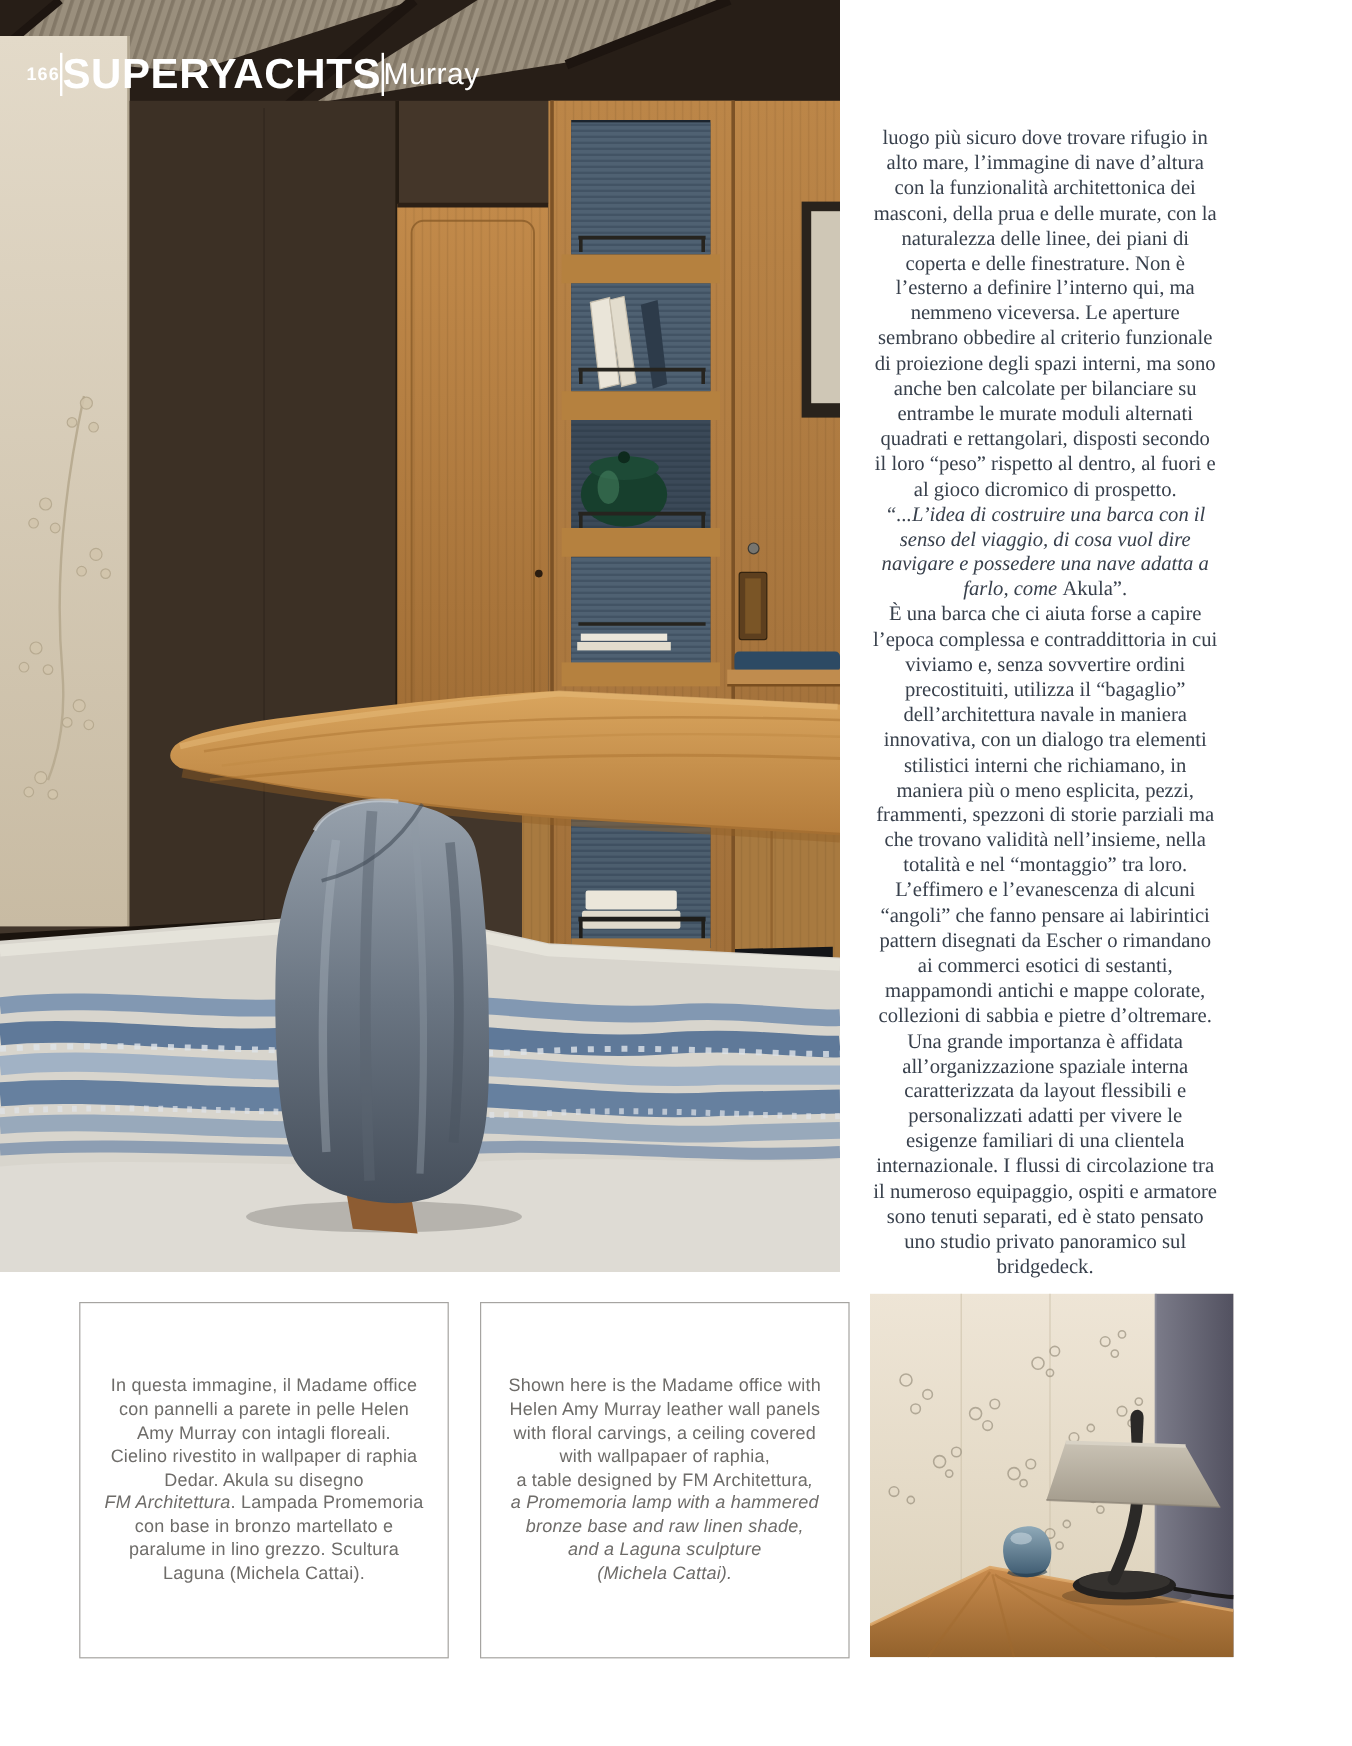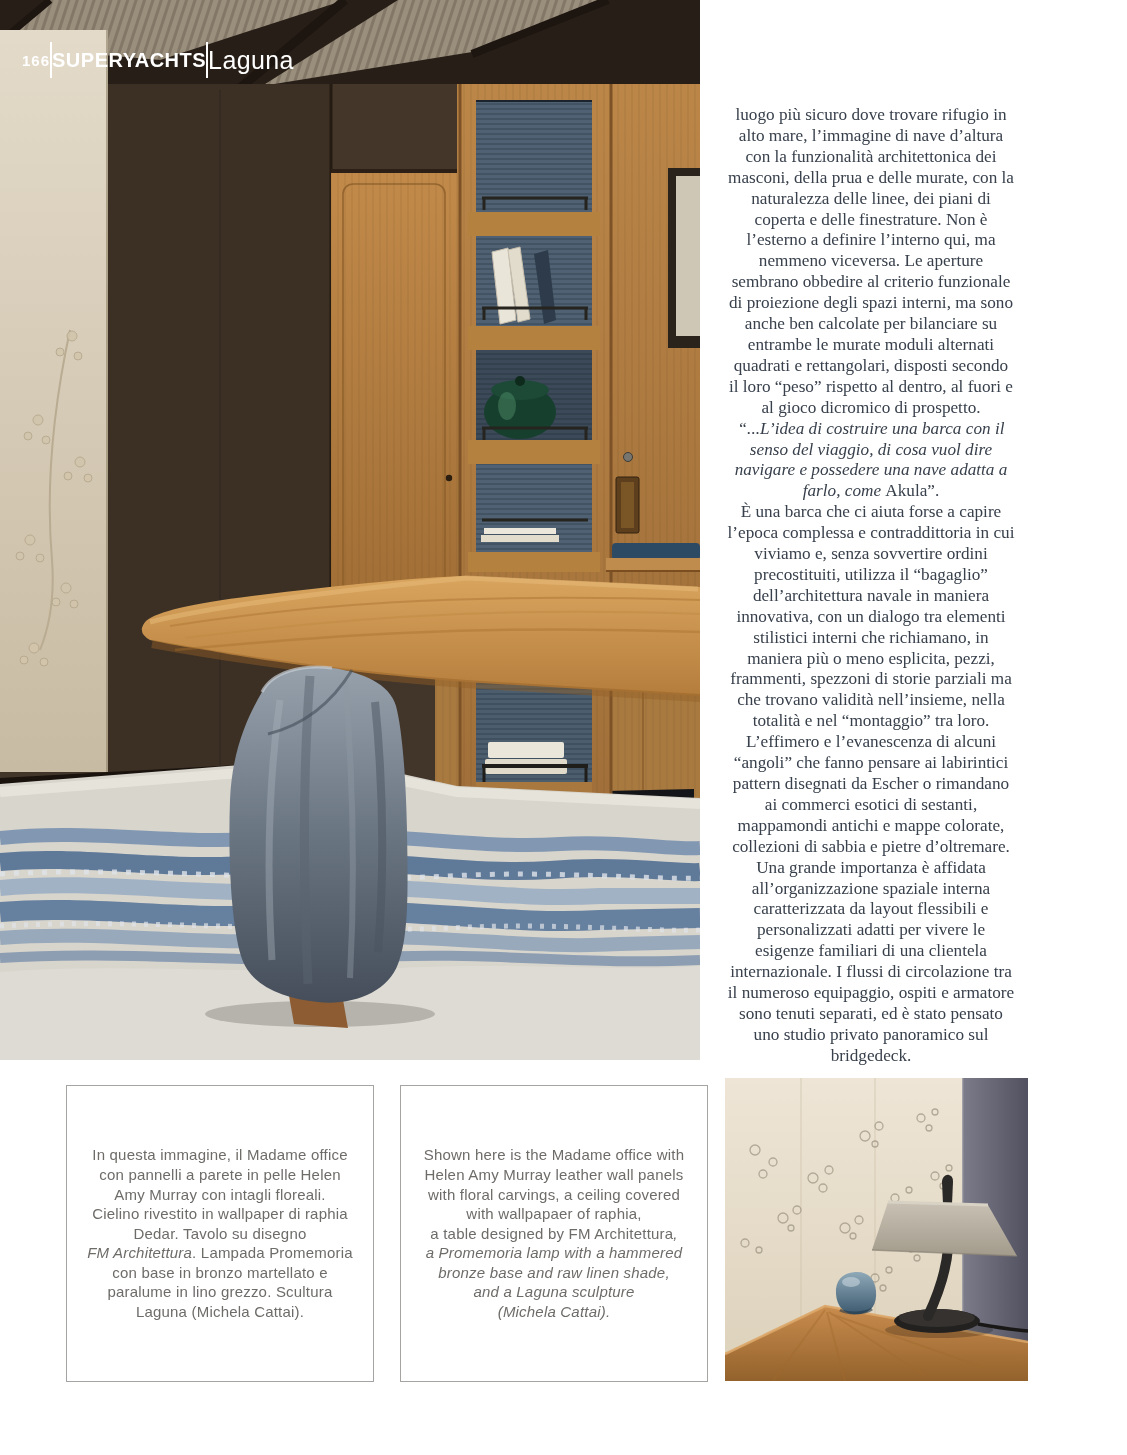--- a/index.html
+++ b/index.html
@@ -5,21 +5,21 @@
   html,body{margin:0;padding:0;background:#fff;}
   .page{position:relative;width:1127px;height:1455px;background:#fff;overflow:hidden;
         font-family:"Liberation Sans",sans-serif;}
   figure{margin:0;padding:0;}
   figure svg{display:block;width:100%;height:100%;}
   .main-photo{position:absolute;left:0;top:0;width:700px;height:1060px;}
   .lamp-photo{position:absolute;left:725px;top:1078px;width:303px;height:303px;}
   .page-header{position:absolute;left:22px;top:42px;display:flex;align-items:center;color:#fff;}
   .page-num{font-size:15px;font-weight:700;letter-spacing:1px;}
   .sep{width:2px;height:36px;background:#fff;}
-  .section-title{font-size:20px;font-weight:700;letter-spacing:.5px;}
+  .section-title{font-size:35px;font-weight:700;letter-spacing:.5px;}
   .article-title{font-size:25px;font-weight:400;letter-spacing:.4px;}
   .body-text{position:absolute;left:727px;top:105px;width:288px;
              font-family:"Liberation Serif",serif;font-size:17.2px;line-height:20.9px;
              color:#38404c;text-align:center;}
   .body-text p{margin:0;}
   .caption{position:absolute;top:1085px;width:308px;height:297px;border:1px solid #a6a4a1;
            background:#fff;display:flex;align-items:center;justify-content:center;box-sizing:border-box;}
   .caption p{margin:0;padding:0 8px;font-size:15px;line-height:19.6px;color:#6e6c69;
              text-align:center;white-space:pre-line;letter-spacing:.2px;}
   .cap-it{left:66px;}
@@ -230,34 +230,34 @@
         <path d="M262,692 C272,672 302,664 332,668" stroke="#c6cdd4" stroke-width="3" fill="none" opacity=".7"></path>
       </g>
     </svg>
   </figure>
 
   <header class="page-header">
     <span class="page-num">166</span>
     <span class="sep"></span>
     <span class="section-title">SUPERYACHTS</span>
     <span class="sep"></span>
-    <span class="article-title">Laguna</span>
+    <span class="article-title">Murray</span>
   </header>
 
   <article class="body-text">
     <p><span style="font-style: normal;">luogo più sicuro dove trovare rifugio in alto mare, l’immagine di nave d’altura con la funzionalità architettonica dei masconi, della prua e delle murate, con la naturalezza delle linee, dei piani di coperta e delle finestrature. Non è l’esterno a definire l’interno qui, ma nemmeno viceversa. Le aperture sembrano obbedire al criterio funzionale di proiezione degli spazi interni, ma sono anche ben calcolate per bilanciare su entrambe le murate moduli alternati quadrati e rettangolari, disposti secondo il loro “peso” rispetto al dentro, al fuori e al gioco dicromico di prospetto. </span><span style="font-style: italic;">“...L’idea di costruire una barca con il senso del viaggio, di cosa vuol dire navigare e possedere una nave adatta a farlo, come </span><span style="font-style: normal;">Akula”.</span></p>
     <p><span style="font-style: normal;">È una barca che ci aiuta forse a capire l’epoca complessa e contraddittoria in cui viviamo e, senza sovvertire ordini precostituiti, utilizza il “bagaglio” dell’architettura navale in maniera innovativa, con un dialogo tra elementi stilistici interni che richiamano, in maniera più o meno esplicita, pezzi, frammenti, spezzoni di storie parziali ma che trovano validità nell’insieme, nella totalità e nel “montaggio” tra loro. L’effimero e l’evanescenza di alcuni “angoli” che fanno pensare ai labirintici pattern disegnati da Escher o rimandano ai commerci esotici di sestanti, mappamondi antichi e mappe colorate, collezioni di sabbia e pietre d’oltremare. Una grande importanza è affidata all’organizzazione spaziale interna caratterizzata da layout flessibili e personalizzati adatti per vivere le esigenze familiari di una clientela internazionale. I flussi di circolazione tra il numeroso equipaggio, ospiti e armatore sono tenuti separati, ed è stato pensato uno studio privato panoramico sul bridgedeck.</span></p>
   </article>
 
   <aside class="caption cap-it">
     <p><span style="font-style: normal;">In questa immagine, il Madame office
 con pannelli a parete in pelle Helen
 Amy Murray con intagli floreali.
 Cielino rivestito in wallpaper di raphia
-Dedar. Tavolo su disegno
+Dedar. Akula su disegno
 </span><span style="font-style: italic;">FM Architettura</span><span style="font-style: normal;">. Lampada Promemoria
 con base in bronzo martellato e
 paralume in lino grezzo. Scultura
 Laguna (Michela Cattai).</span></p>
   </aside>
   <aside class="caption cap-en">
     <p><span style="">Shown here is the Madame office with
 Helen Amy Murray leather wall panels
 with floral carvings, a ceiling covered
 with wallpapaer of raphia,

